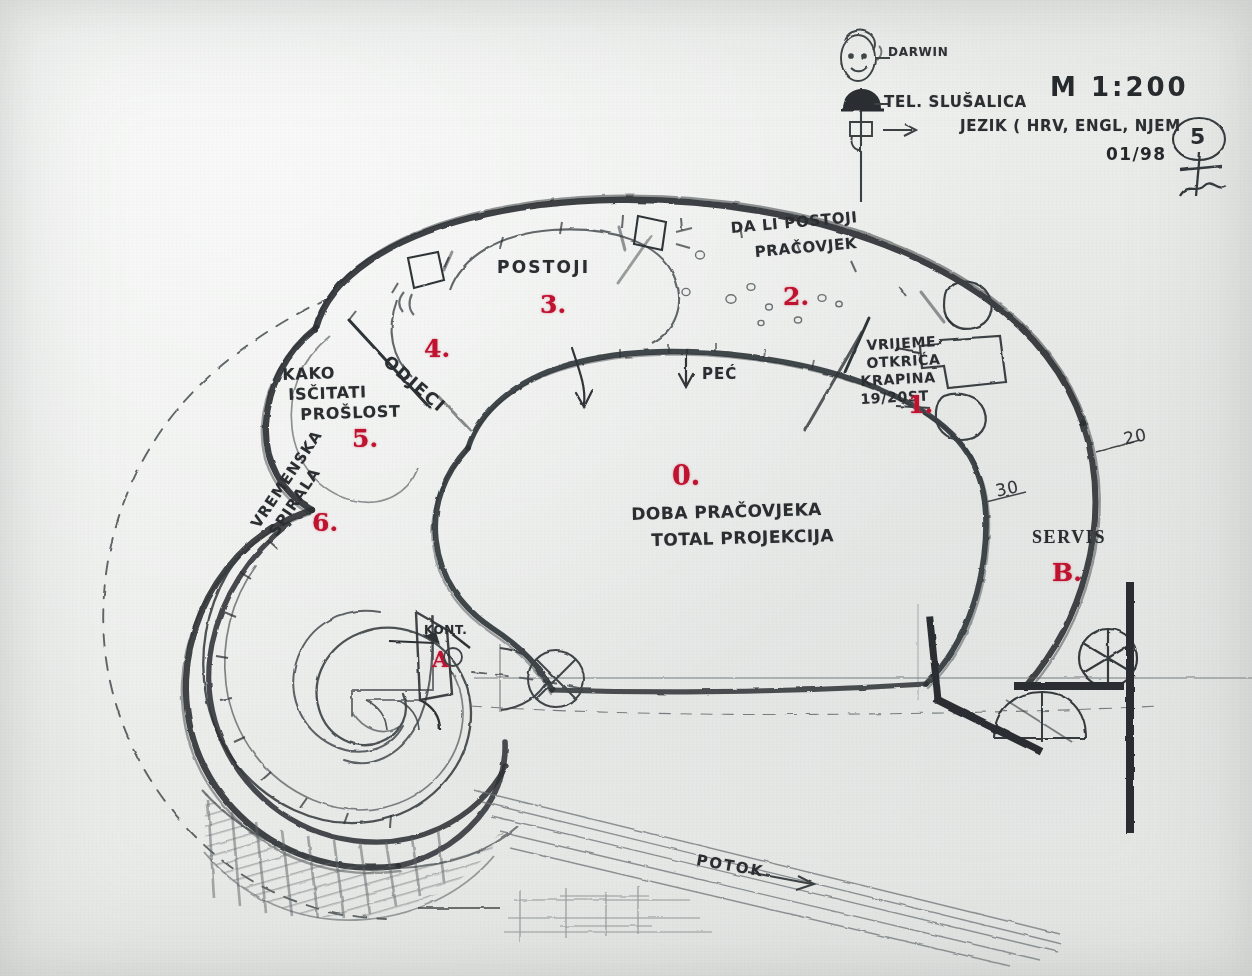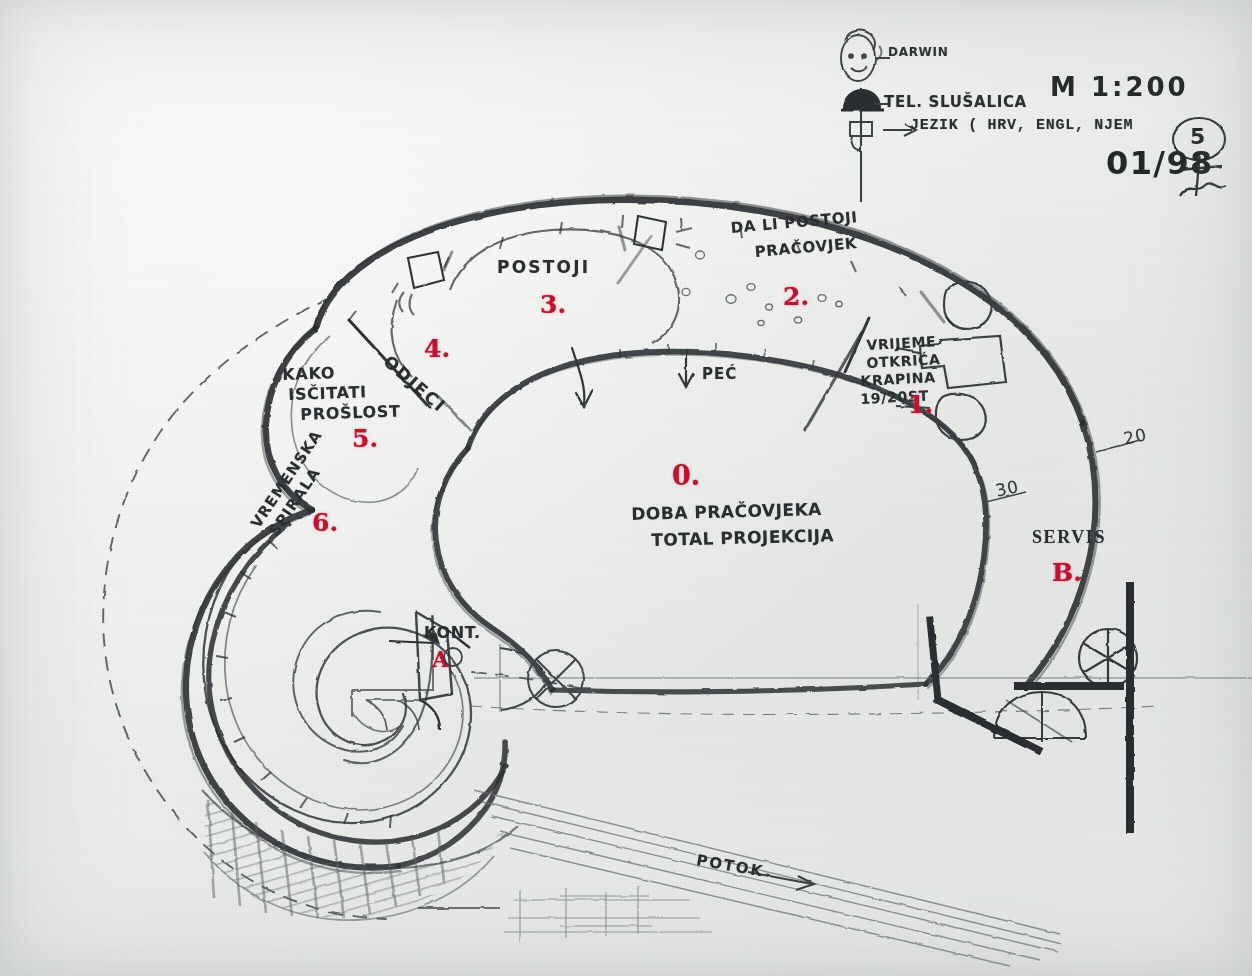--- a/index.html
+++ b/index.html
@@ -347,26 +347,26 @@
       <g fill="none" stroke="#2f3437" stroke-width="2.3">
         <path d="M1180,170 L1222,166"></path>
         <path d="M1200,152 L1196,196"></path>
         <path d="M1180,196 C1188,182 1196,194 1204,186 C1212,178 1218,192 1226,186"></path>
       </g>
 
     </g>
   </svg>
 
   <div class="ttl" style="left:1050px;top:66px;font-size:26px;letter-spacing:3px;margin-top:6px;">M 1:200</div>
-  <div class="ttl" style="left:1106px;top:144px;font-size:32px;letter-spacing:1.4px;">01/98</div>
+  <div class="ttl" style="left:1106px;top:144px;font-size:17px;letter-spacing:1.4px;">01/98</div>
   <div class="ttl" style="left:1190px;top:124px;font-size:22px;letter-spacing:0;">5</div>
 
   <div class="hw" style="left:888px;top:46px;font-size:12px;">DARWIN</div>
   <div class="hw" style="left:884px;top:94px;font-size:15px;">TEL. SLUŠALICA</div>
-  <div class="hw" style="left:910px;top:118px;font-size:15px;font-family:Liberation Mono, monospace;">JEZIK ( HRV, ENGL, NJEM</div>
+  <div class="hw" style="left:960px;top:118px;font-size:15px;">JEZIK ( HRV, ENGL, NJEM</div>
 
   <div class="hw" style="left:730px;top:220px;font-size:15px;transform:rotate(-5deg);">DA LI POSTOJI</div>
   <div class="hw" style="left:754px;top:244px;font-size:15px;transform:rotate(-5deg);">PRAČOVJEK</div>
   <div class="red" style="left:783px;top:282px;font-size:25px;">2.</div>
 
   <svg class="layer" viewBox="0 0 1252 976">
     <g fill="none" stroke="#4b5154" stroke-width="1.4" opacity=".8">
       <ellipse cx="700" cy="255" rx="4.5" ry="4"></ellipse>
       <ellipse cx="686" cy="292" rx="4" ry="3.6"></ellipse>
       <ellipse cx="731" cy="299" rx="5" ry="4.2"></ellipse>
@@ -387,21 +387,21 @@
 
   <div class="hw" style="left:282px;top:366px;font-size:16px;transform:rotate(-2deg);">KAKO</div>
   <div class="hw" style="left:288px;top:386px;font-size:16px;transform:rotate(-2deg);">ISČITATI</div>
   <div class="hw" style="left:300px;top:406px;font-size:16px;transform:rotate(-2deg);">PROŠLOST</div>
   <div class="red" style="left:352px;top:424px;font-size:25px;">5.</div>
 
   <div class="hw" style="left:248px;top:522px;font-size:15px;letter-spacing:1px;transform:rotate(-56deg);">VREMENSKA</div>
   <div class="hw" style="left:266px;top:530px;font-size:15px;letter-spacing:1px;transform:rotate(-56deg);">SPIRALA</div>
   <div class="red" style="left:312px;top:508px;font-size:25px;">6.</div>
 
-  <div class="hw" style="left:424px;top:624px;font-size:16px;text-align:right;">KONT.</div>
+  <div class="hw" style="left:424px;top:624px;font-size:12px;text-align:right;">KONT.</div>
   <div class="red" style="left:432px;top:646px;font-size:22px;">A</div>
   <svg class="layer" viewBox="0 0 1252 976">
     <circle cx="453" cy="657" r="9" fill="none" stroke="#3c4245" stroke-width="1.8"></circle>
   </svg>
 
   <div class="red" style="left:672px;top:460px;font-size:27px;">0.</div>
   <div class="hw" style="left:631px;top:505px;font-size:17px;letter-spacing:.5px;transform:rotate(-1.5deg);">DOBA PRAČOVJEKA</div>
   <div class="hw" style="left:651px;top:531px;font-size:17px;letter-spacing:.5px;transform:rotate(-1.5deg);">TOTAL PROJEKCIJA</div>
 
   <div class="hw" style="left:866px;top:338px;font-size:14px;transform:rotate(-3deg);">VRIJEME</div>

